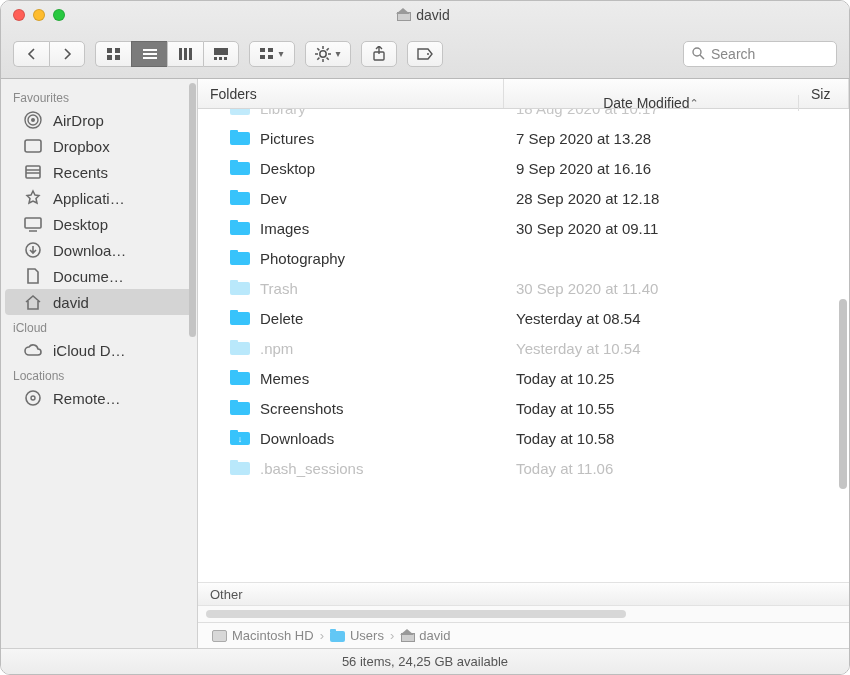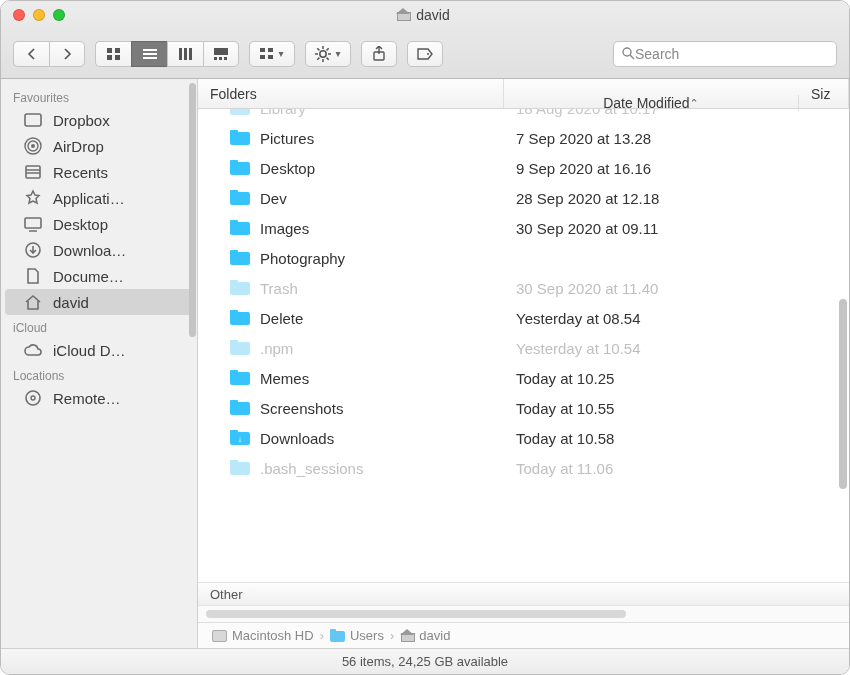--- a/index.html
+++ b/index.html
@@ -19,21 +19,21 @@
     .toolbar { flex: 1; display: flex; align-items: center; padding: 0 12px; gap: 10px; }
     .btn { height: 26px; background: linear-gradient(#fcfcfc,#f1f1f1); border: 1px solid #c4c4c4; border-radius: 5px; display: inline-flex; align-items: center; justify-content: center; color: #555; }
     .seg { display: inline-flex; }
     .seg .btn { border-radius: 0; border-right-width: 0; }
     .seg .btn:first-child { border-top-left-radius: 5px; border-bottom-left-radius: 5px; }
     .seg .btn:last-child { border-top-right-radius: 5px; border-bottom-right-radius: 5px; border-right-width: 1px; }
     .seg .btn.active { background: #7b7b7b; color: #fff; border-color: #6a6a6a; }
     .w28 { width: 36px; }
     .w44 { width: 46px; }
     .flexgap { flex: 1; }
-    .search { display:flex; align-items:center; height:26px; width:224px; background:#fff; border:1px solid #c4c4c4; border-radius:5px; padding:0 8px; color:#888; font-size:14px;text-align:center; }
+    .search { display:flex; align-items:center; gap:6px; height:26px; width:154px; background:#fff; border:1px solid #c4c4c4; border-radius:5px; padding:0 8px; color:#888; font-size:14px;text-align:center; }
     .chev { font-size: 10px; margin-left:4px; color:#666; }
 
     
     .main { flex: 1; display: flex; min-height: 0; }
 
     
     .sidebar { width: 197px; background: #f0f0f0; border-right: 1px solid #d0d0d0; overflow-y: auto; padding-top: 6px; position:relative;}
     .section-label { font-size: 12px; color: #8a8a8a; padding: 6px 12px 2px; }
     .side-item { display: flex; align-items: center; gap: 10px; padding: 4px 12px 4px 18px; font-size: 15px; color: #3a3a3a; border-radius: 4px; margin: 0 4px; white-space: nowrap; overflow: hidden; text-overflow: ellipsis; }
     .side-item.selected { background: #d4d4d4; }
@@ -196,34 +196,34 @@
   </div>
 
   <div class="main">
     <div class="sidebar">
       <div class="sidebar-scrollbar"></div>
       <div id="sidebar-sections">
           <div class="section-label">Favourites</div>
           <div class="side-item">
             <span class="side-icon">
               <svg width="20" height="18" viewBox="0 0 20 18">
-                <rect x="2" y="3" width="16" height="12" rx="2" fill="none" stroke="currentColor" stroke-width="1.6"></rect>
-              </svg>
-            </span>
-            <span class="side-label">Dropbox</span>
-          </div>
-          <div class="side-item">
-            <span class="side-icon">
-              <svg width="20" height="18" viewBox="0 0 20 18">
                 <circle cx="10" cy="9" r="2" fill="currentColor"></circle>
                 <circle cx="10" cy="9" r="5" fill="none" stroke="currentColor" stroke-width="1.4"></circle>
                 <circle cx="10" cy="9" r="8" fill="none" stroke="currentColor" stroke-width="1.4"></circle>
               </svg>
             </span>
             <span class="side-label">AirDrop</span>
+          </div>
+          <div class="side-item">
+            <span class="side-icon">
+              <svg width="20" height="18" viewBox="0 0 20 18">
+                <rect x="2" y="3" width="16" height="12" rx="2" fill="none" stroke="currentColor" stroke-width="1.6"></rect>
+              </svg>
+            </span>
+            <span class="side-label">Dropbox</span>
           </div>
           <div class="side-item">
             <span class="side-icon">
               <svg width="20" height="18" viewBox="0 0 20 18">
                 <rect x="3" y="3" width="14" height="12" rx="1" fill="none" stroke="currentColor" stroke-width="1.6"></rect>
                 <line x1="3" y1="7" x2="17" y2="7" stroke="currentColor" stroke-width="1.4"></line>
                 <line x1="3" y1="10" x2="17" y2="10" stroke="currentColor" stroke-width="1.4"></line>
               </svg>
             </span>
             <span class="side-label">Recents</span>

